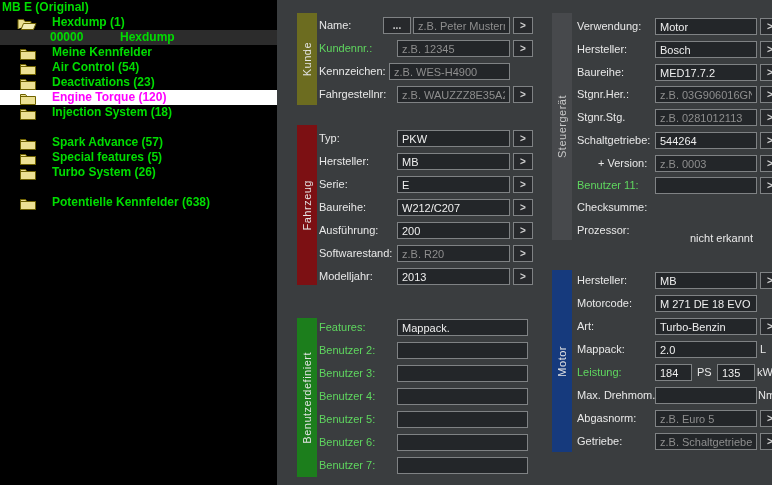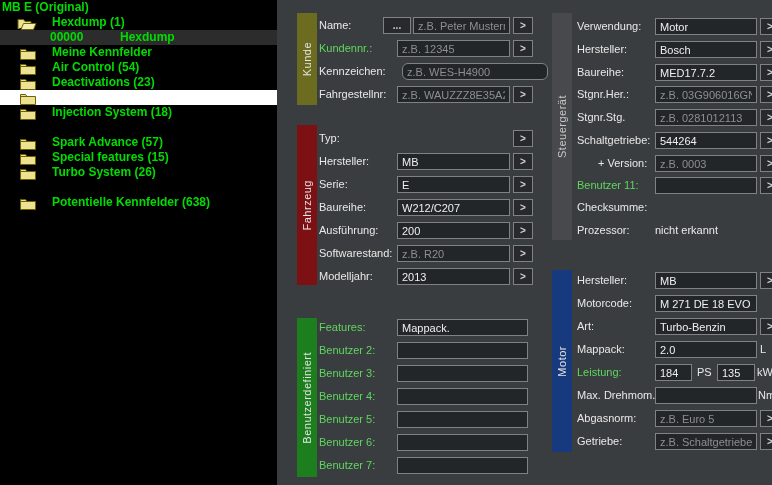--- a/index.html
+++ b/index.html
@@ -31,21 +31,21 @@
   .fin{
     position:absolute;top:0;height:17px;background:#232629;border:1px solid #7f8284;
     color:#efefef;font:11px "Liberation Sans",sans-serif;padding:0 4px;box-sizing:border-box;outline:none;
   }
   .fin::placeholder{color:#8e8e8e;opacity:1;}
   .btn{
     position:absolute;top:0;height:17px;width:20px;background:#27292c;border:1px solid #7f8284;
     color:#cfcfcf;font:bold 10px "Liberation Sans",sans-serif;padding:0;box-sizing:border-box;cursor:default;
   }
   .unit{position:absolute;top:0;font:11px "Liberation Sans",sans-serif;color:#e8e8e8;line-height:17px;white-space:nowrap;}
-  .static{position:absolute;top:0;font:11px "Liberation Sans",sans-serif;color:#eaeaea;line-height:17px;white-space:nowrap;}
+  .static{position:absolute;top:8px;font:11px "Liberation Sans",sans-serif;color:#eaeaea;line-height:17px;white-space:nowrap;margin-left:35px;}
 </style>
 </head>
 <body>
 
 <div class="tree">
   <div class="trow" style="top:0">
     <span class="tlabel" style="left:2px">MB E (Original)</span>
   </div>
   <div class="trow" style="top:15px">
     <span class="ticon" style="left:17px"><svg width="20" height="13" viewBox="0 0 20 13">
@@ -77,41 +77,42 @@
           <path d="M.5 11.5V1.5h5l1.5 2h8.5v8z" fill="#ede193" stroke="#6f6200"></path>
           <path d="M.5 3.5h6.5" fill="none" stroke="#6f6200"></path>
         </svg></span>
     <span class="tlabel" style="left:52px">Deactivations (23)</span>
   </div>
   <div class="trow selected" style="top:90px">
     <span class="ticon" style="left:20px"><svg width="16" height="12" viewBox="0 0 16 12">
           <path d="M.5 11.5V1.5h5l1.5 2h8.5v8z" fill="#ede193" stroke="#6f6200"></path>
           <path d="M.5 3.5h6.5" fill="none" stroke="#6f6200"></path>
         </svg></span>
+    <span class="tlabel" style="left:52px">Engine Torque (120)</span>
   </div>
   <div class="trow" style="top:105px">
     <span class="ticon" style="left:20px"><svg width="16" height="12" viewBox="0 0 16 12">
           <path d="M.5 11.5V1.5h5l1.5 2h8.5v8z" fill="#ede193" stroke="#6f6200"></path>
           <path d="M.5 3.5h6.5" fill="none" stroke="#6f6200"></path>
         </svg></span>
     <span class="tlabel" style="left:52px">Injection System (18)</span>
   </div>
   <div class="trow" style="top:135px">
     <span class="ticon" style="left:20px"><svg width="16" height="12" viewBox="0 0 16 12">
           <path d="M.5 11.5V1.5h5l1.5 2h8.5v8z" fill="#ede193" stroke="#6f6200"></path>
           <path d="M.5 3.5h6.5" fill="none" stroke="#6f6200"></path>
         </svg></span>
     <span class="tlabel" style="left:52px">Spark Advance (57)</span>
   </div>
   <div class="trow" style="top:150px">
     <span class="ticon" style="left:20px"><svg width="16" height="12" viewBox="0 0 16 12">
           <path d="M.5 11.5V1.5h5l1.5 2h8.5v8z" fill="#ede193" stroke="#6f6200"></path>
           <path d="M.5 3.5h6.5" fill="none" stroke="#6f6200"></path>
         </svg></span>
-    <span class="tlabel" style="left:52px">Special features (15)</span>
+    <span class="tlabel" style="left:52px">Special features (5)</span>
   </div>
   <div class="trow" style="top:165px">
     <span class="ticon" style="left:20px"><svg width="16" height="12" viewBox="0 0 16 12">
           <path d="M.5 11.5V1.5h5l1.5 2h8.5v8z" fill="#ede193" stroke="#6f6200"></path>
           <path d="M.5 3.5h6.5" fill="none" stroke="#6f6200"></path>
         </svg></span>
     <span class="tlabel" style="left:52px">Turbo System (26)</span>
   </div>
   <div class="trow" style="top:195px">
     <span class="ticon" style="left:20px"><svg width="16" height="12" viewBox="0 0 16 12">
@@ -144,30 +145,31 @@
   <input class="fin" style="left: 413px; width: 97px;" placeholder="z.B. Peter Mustermann">
   <button class="btn" style="left:513px">&gt;</button>
 </div>
 <div class="frow" style="top:40px">
   <span class="lab green" style="left:319px">Kundennr.:</span>
   <input class="fin" style="left: 397px; width: 113px;" placeholder="z.B. 12345">
   <button class="btn" style="left:513px">&gt;</button>
 </div>
 <div class="frow" style="top:63px">
   <span class="lab" style="left:319px">Kennzeichen:</span>
-  <input class="fin" style="left: 402px; width: 146px; border-radius: 6px;" placeholder="z.B. WES-H4900">
+  <input class="fin" style="left: 389px; width: 121px;" placeholder="z.B. WES-H4900">
 </div>
 <div class="frow" style="top:86px">
   <span class="lab" style="left:319px">Fahrgestellnr:</span>
   <input class="fin" style="left: 397px; width: 113px;" placeholder="z.B. WAUZZZ8E35A235">
   <button class="btn" style="left:513px">&gt;</button>
 </div>
 
 <div class="frow" style="top:130px">
   <span class="lab" style="left:319px">Typ:</span>
+  <input class="fin" style="left: 397px; width: 113px;" value="PKW">
   <button class="btn" style="left:513px">&gt;</button>
 </div>
 <div class="frow" style="top:153px">
   <span class="lab" style="left:319px">Hersteller:</span>
   <input class="fin" style="left: 397px; width: 113px;" value="MB">
   <button class="btn" style="left:513px">&gt;</button>
 </div>
 <div class="frow" style="top:176px">
   <span class="lab" style="left:319px">Serie:</span>
   <input class="fin" style="left: 397px; width: 113px;" value="E">

